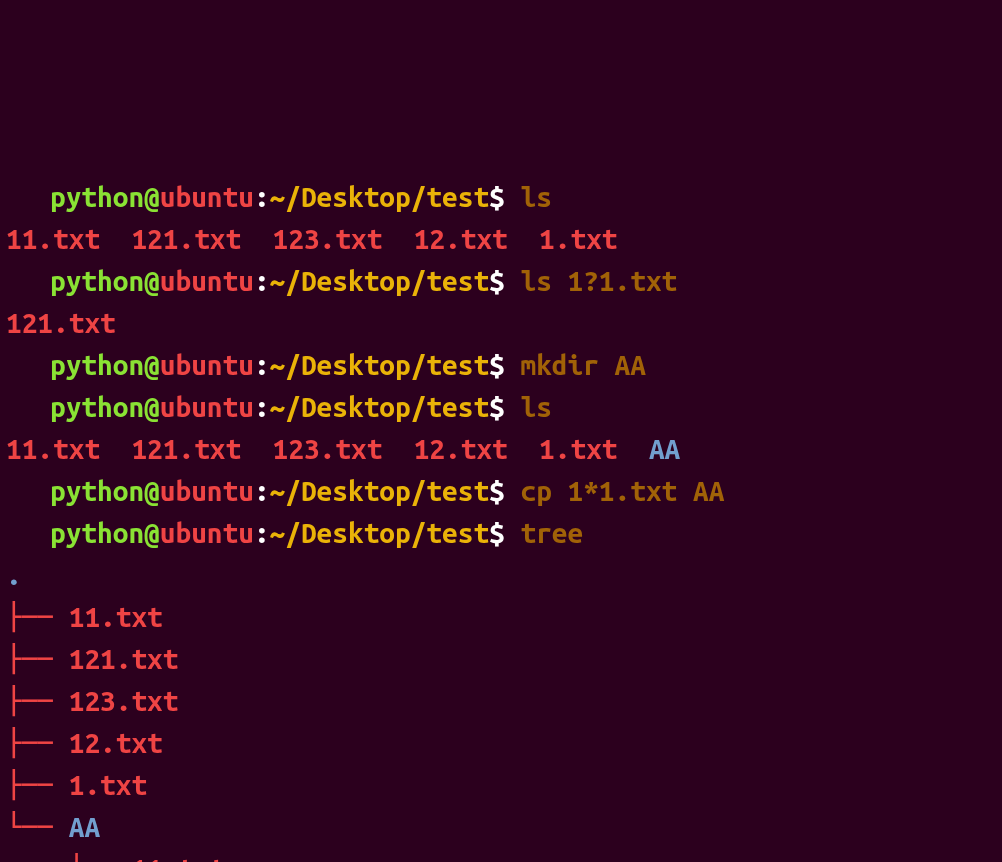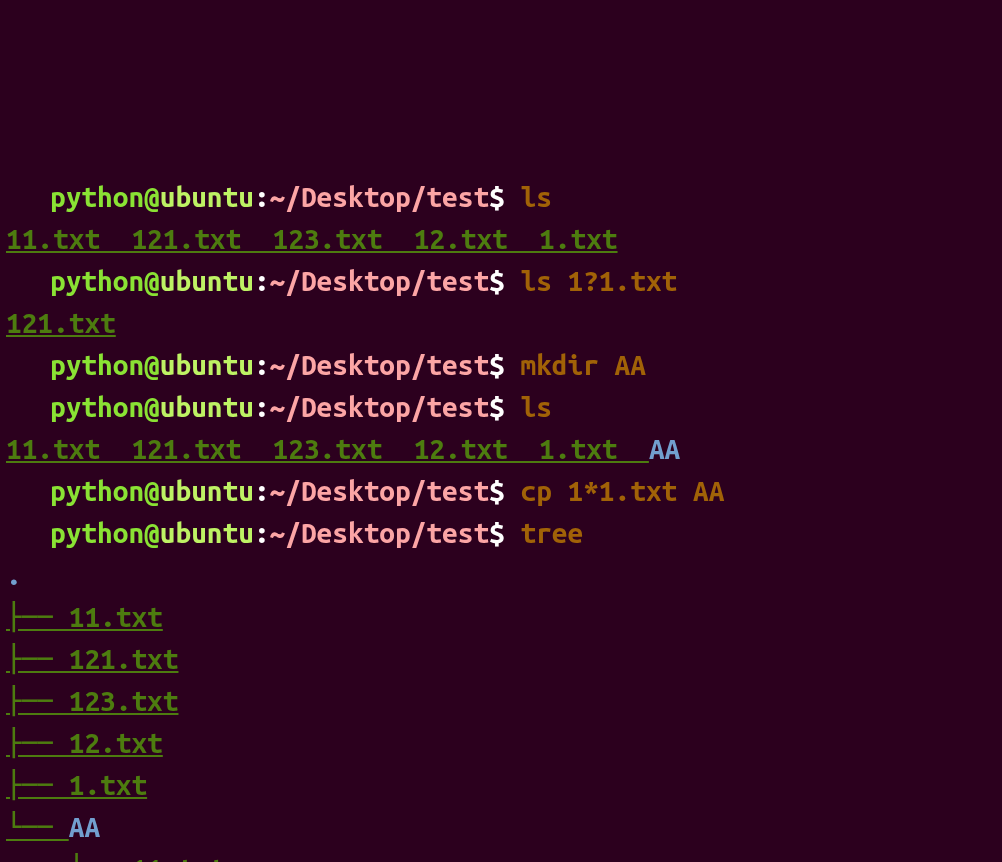--- a/index.html
+++ b/index.html
@@ -14,27 +14,27 @@
       font-weight: bold;
       color: #ffffff;
       padding: 8px 6px;
       line-height: 1.5;
       width: 1002px;
       height: 862px;
       overflow: hidden;
       white-space: pre;
     }
     .user { color: #8ae234; margin-left: 44px; }
-    .host { color: #bef264; }
+    .host { color: #ef4444; }
     .at { color: #8ae234; }
     .colon { color: #ffffff; }
-    .path { color: #fca5a5; }
+    .path { color: #eab308; }
     .dollar { color: #ffffff; }
     .cmd { color: #a16207; }
-    .output { color: #4d7c0f; text-decoration: underline; }
+    .output { color: #ef4444; }
     .dir { color: #729fcf; font-weight: bold; }
     .line { display: block; }
   </style>
 </head>
 <body>
 
 
 
 <div><span class="line"><span class="user">python</span><span class="at">@</span><span class="host">ubuntu</span><span class="colon">:</span><span class="path">~/Desktop/test</span><span class="dollar">$</span> <span class="cmd">ls</span></span><span class="line output">11.txt  121.txt  123.txt  12.txt  1.txt</span><span class="line"><span class="user">python</span><span class="at">@</span><span class="host">ubuntu</span><span class="colon">:</span><span class="path">~/Desktop/test</span><span class="dollar">$</span> <span class="cmd">ls 1?1.txt</span></span><span class="line output">121.txt</span><span class="line"><span class="user">python</span><span class="at">@</span><span class="host">ubuntu</span><span class="colon">:</span><span class="path">~/Desktop/test</span><span class="dollar">$</span> <span class="cmd">mkdir AA</span></span><span class="line"><span class="user">python</span><span class="at">@</span><span class="host">ubuntu</span><span class="colon">:</span><span class="path">~/Desktop/test</span><span class="dollar">$</span> <span class="cmd">ls</span></span><span class="line"><span class="output">11.txt  121.txt  123.txt  12.txt  1.txt  </span><span class="dir">AA</span></span><span class="line"><span class="user">python</span><span class="at">@</span><span class="host">ubuntu</span><span class="colon">:</span><span class="path">~/Desktop/test</span><span class="dollar">$</span> <span class="cmd">cp 1*1.txt AA</span></span><span class="line"><span class="user">python</span><span class="at">@</span><span class="host">ubuntu</span><span class="colon">:</span><span class="path">~/Desktop/test</span><span class="dollar">$</span> <span class="cmd">tree</span></span><span class="line dir">.</span><span class="line output">├── 11.txt</span><span class="line output">├── 121.txt</span><span class="line output">├── 123.txt</span><span class="line output">├── 12.txt</span><span class="line output">├── 1.txt</span><span class="line"><span class="output">└── </span><span class="dir">AA</span></span><span class="line output">    ├── 11.txt</span><span class="line output"></span></div>
 

